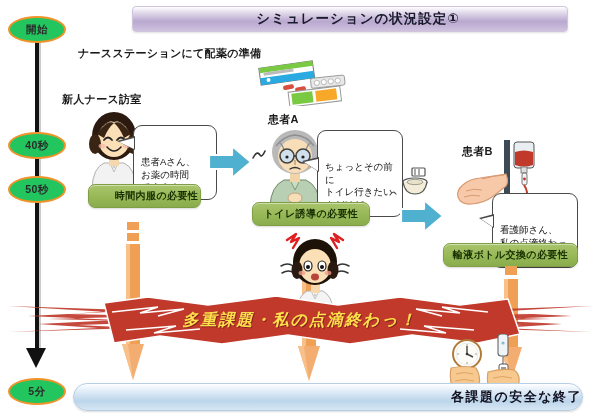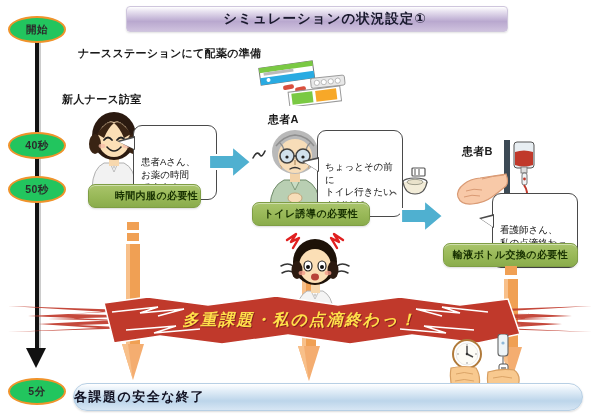--- a/index.html
+++ b/index.html
@@ -14,22 +14,22 @@
     position: relative;
     width: 600px;
     height: 420px;
     background: #ffffff;
     overflow: hidden;
   }
 
   
   .title-banner {
     position: absolute;
-    left: 126px; top: 6px;
-    width: 382px; height: 26px;
+    left: 132px; top: 6px;
+    width: 436px; height: 26px;
     border-radius: 4px;
     background: linear-gradient(to bottom, #ffffff 0%, #e8e2f0 18%, #b9a8cf 60%, #cfc2de 100%);
     border: 1px solid #cfc6dd;
     box-shadow: 0 1px 2px rgba(0,0,0,0.12);
     display: flex; align-items: center; justify-content: center; padding-left: 16px;
   }
   .title-banner .txt {
     font-size: 13.5px;
     font-weight: bold;
     color: #1a1a2e;
@@ -207,21 +207,21 @@
 
   
   .bottom-banner {
     position: absolute;
     left: 73px; top: 383px;
     width: 510px; height: 28px;
     border-radius: 14px;
     background: linear-gradient(to bottom, #ffffff 0%, #e3eef8 25%, #bcd5ea 65%, #d7e6f4 100%);
     border: 1px solid #b7cfe4;
     box-shadow: 0 1px 2px rgba(0,0,0,0.14);
-    display: flex; align-items: center; justify-content: flex-start;
+    display: flex; align-items: center; justify-content: flex-end;
   }
   .bottom-banner .txt {
     font-size: 13px;
     font-weight: bold;
     color: #111122;
     letter-spacing: 1.5px;
   }
 
   
   .illus { position: absolute; }

